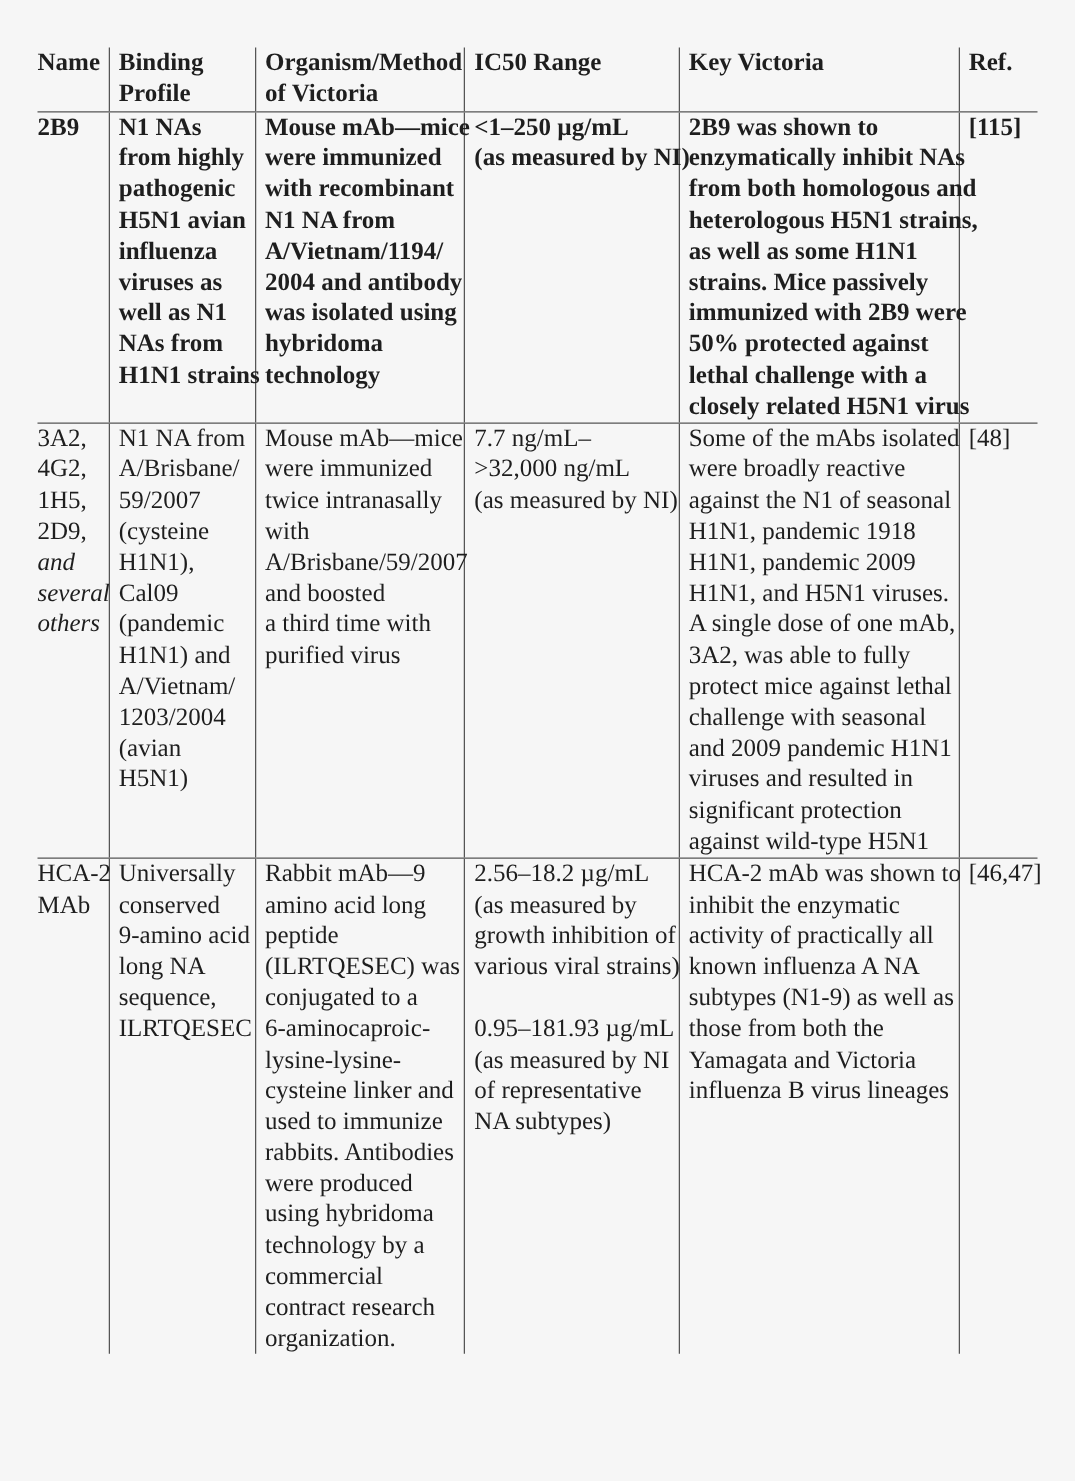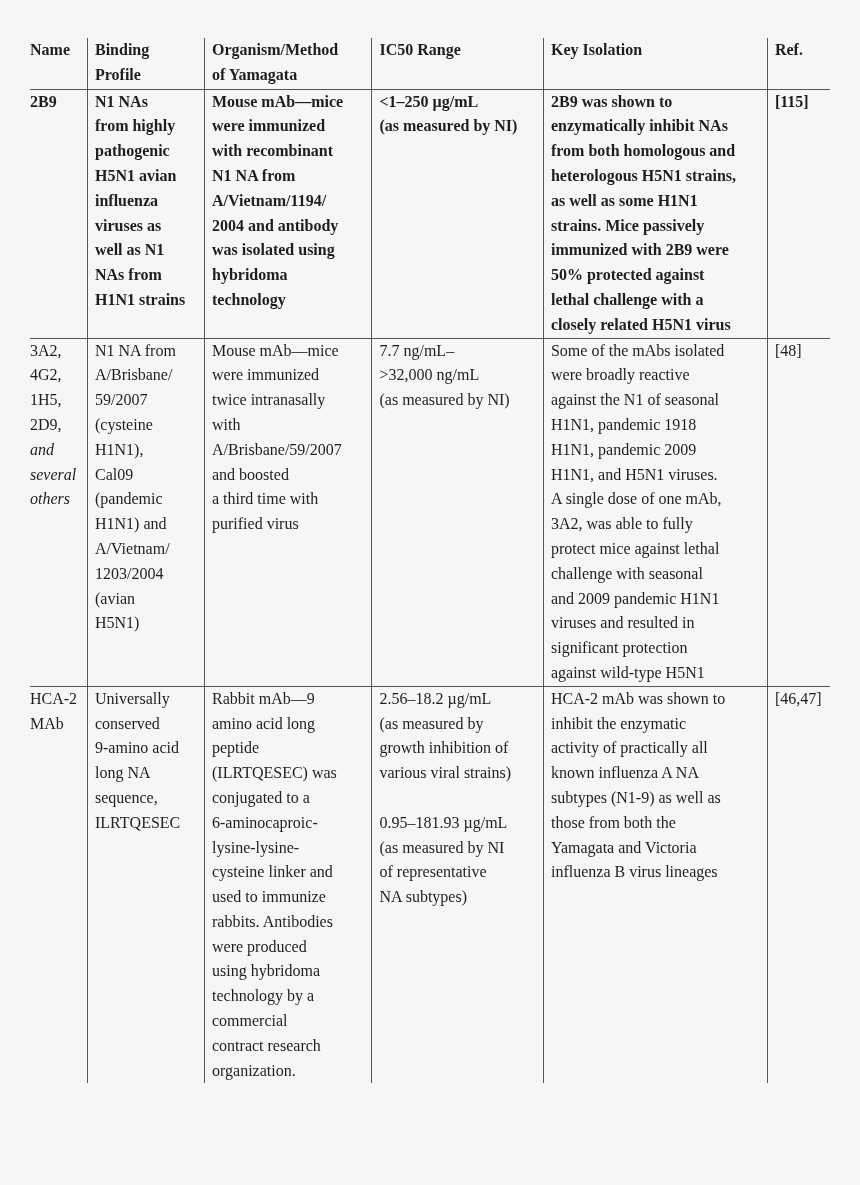--- a/index.html
+++ b/index.html
@@ -15,21 +15,21 @@
       font-family: "Liberation Serif", "DejaVu Serif", serif;
       color: #1e1e1e;
     }
     .doc-table {
       position: absolute;
       left: 30px;
       top: 38px;
       width: 800px;
       border-collapse: collapse;
       table-layout: fixed;
-      font-size: 16px;
+      font-size: 20px;
       line-height: 24.8px;
     }
     .doc-table th, .doc-table td {
       vertical-align: top;
       text-align: left;
       padding: 0 0 0 7px;
       border-left: 1.5px solid #555;
     }
     .doc-table th:first-child, .doc-table td:first-child {
       border-left: none;
@@ -70,27 +70,27 @@
     <tr>
       <th>
         <span class="line">Name</span>
       </th>
       <th>
         <span class="line">Binding</span>
         <span class="line">Profile</span>
       </th>
       <th>
         <span class="line">Organism/Method</span>
-        <span class="line">of Yamagata</span>
+        <span class="line">of Victoria</span>
       </th>
       <th>
         <span class="line">IC50 Range</span>
       </th>
       <th>
-        <span class="line">Key Isolation</span>
+        <span class="line">Key Victoria</span>
       </th>
       <th>
         <span class="line">Ref.</span>
       </th>
     </tr>
   </thead>
   <tbody>
 
     <tr class="row-a">
       <td>

